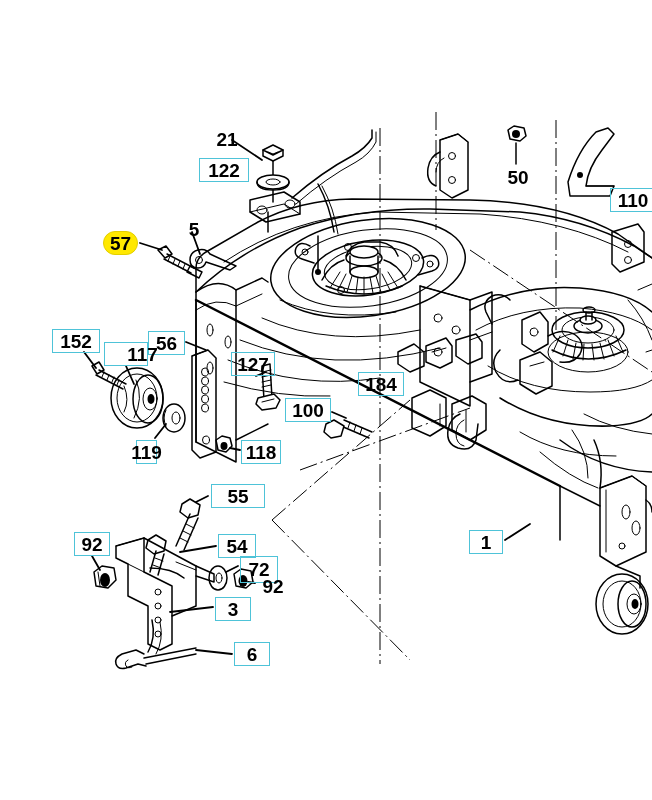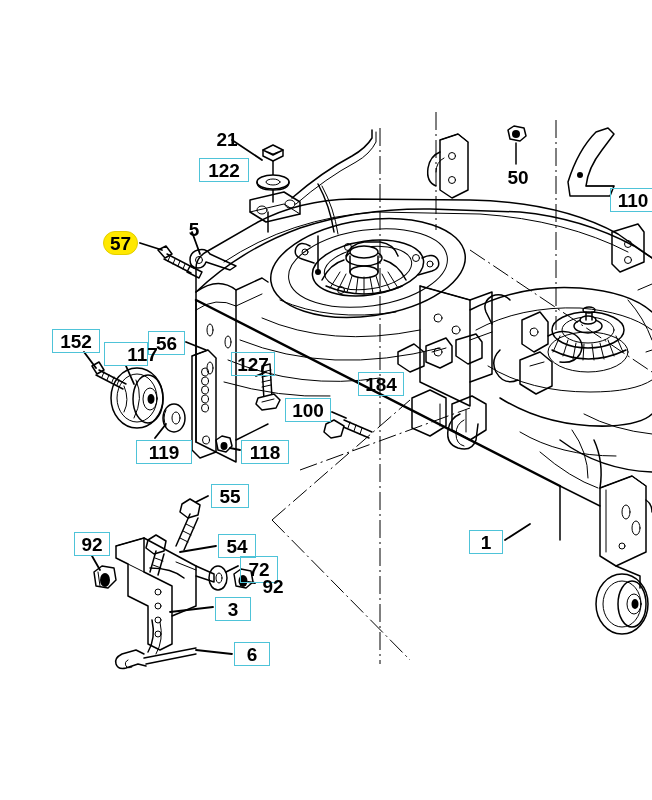--- a/index.html
+++ b/index.html
@@ -400,25 +400,25 @@
     <div class="callout boxed" style="left:148px;top:331px;width:37px;height:24px;">56</div>
 
     <div class="callout boxed" style="left:104px;top:342px;width:44px;height:24px;padding-left:33px;">117</div>
 
     <div class="callout boxed" style="left:231px;top:352px;width:44px;height:24px;">127</div>
 
     <div class="callout boxed" style="left:358px;top:364px;width:46px;height:24px;margin-top:8px;">184</div>
 
     <div class="callout boxed" style="left:285px;top:398px;width:46px;height:24px;">100</div>
 
-    <div class="callout boxed" style="left:136px;top:440px;width:56px;height:24px;text-align:right;">119</div>
-
-    <div class="callout boxed" style="left:241px;top:440px;width:48px;height:24px;">118</div>
-
-    <div class="callout boxed" style="left:211px;top:484px;width:38px;height:24px;">55</div>
+    <div class="callout boxed" style="left:136px;top:440px;width:21px;height:24px;text-align:right;">119</div>
+
+    <div class="callout boxed" style="left:241px;top:440px;width:40px;height:24px;">118</div>
+
+    <div class="callout boxed" style="left:211px;top:484px;width:54px;height:24px;">55</div>
 
     <div class="callout boxed" style="left:74px;top:532px;width:36px;height:24px;">92</div>
 
     <div class="callout boxed" style="left:218px;top:534px;width:38px;height:24px;">54</div>
 
     <div class="callout boxed" style="left:469px;top:530px;width:34px;height:24px;">1</div>
 
     <div class="callout boxed" style="left:240px;top:556px;width:38px;height:27px;">72</div>
 
     <div class="callout plain" style="left:257px;top:575px;width:32px;height:22px;">92</div>

